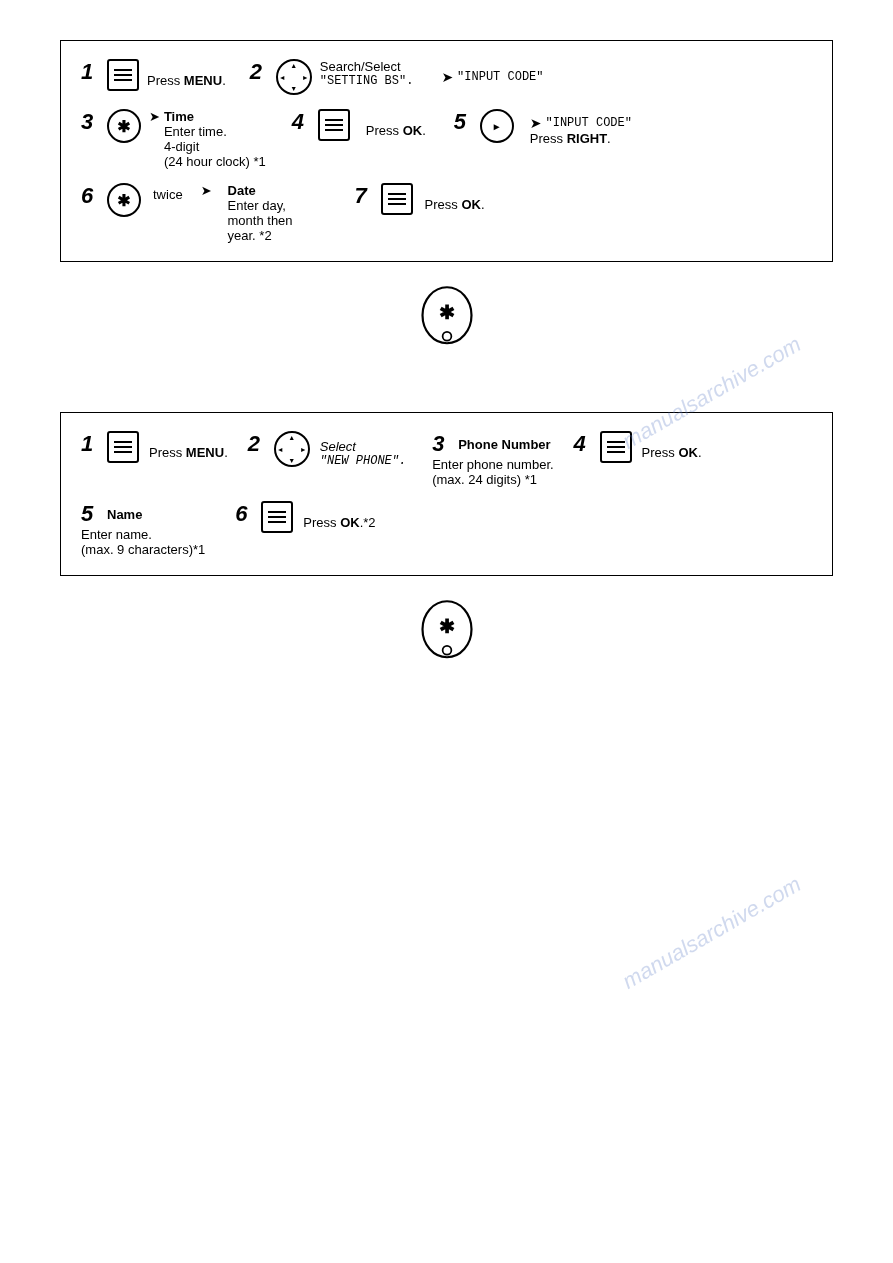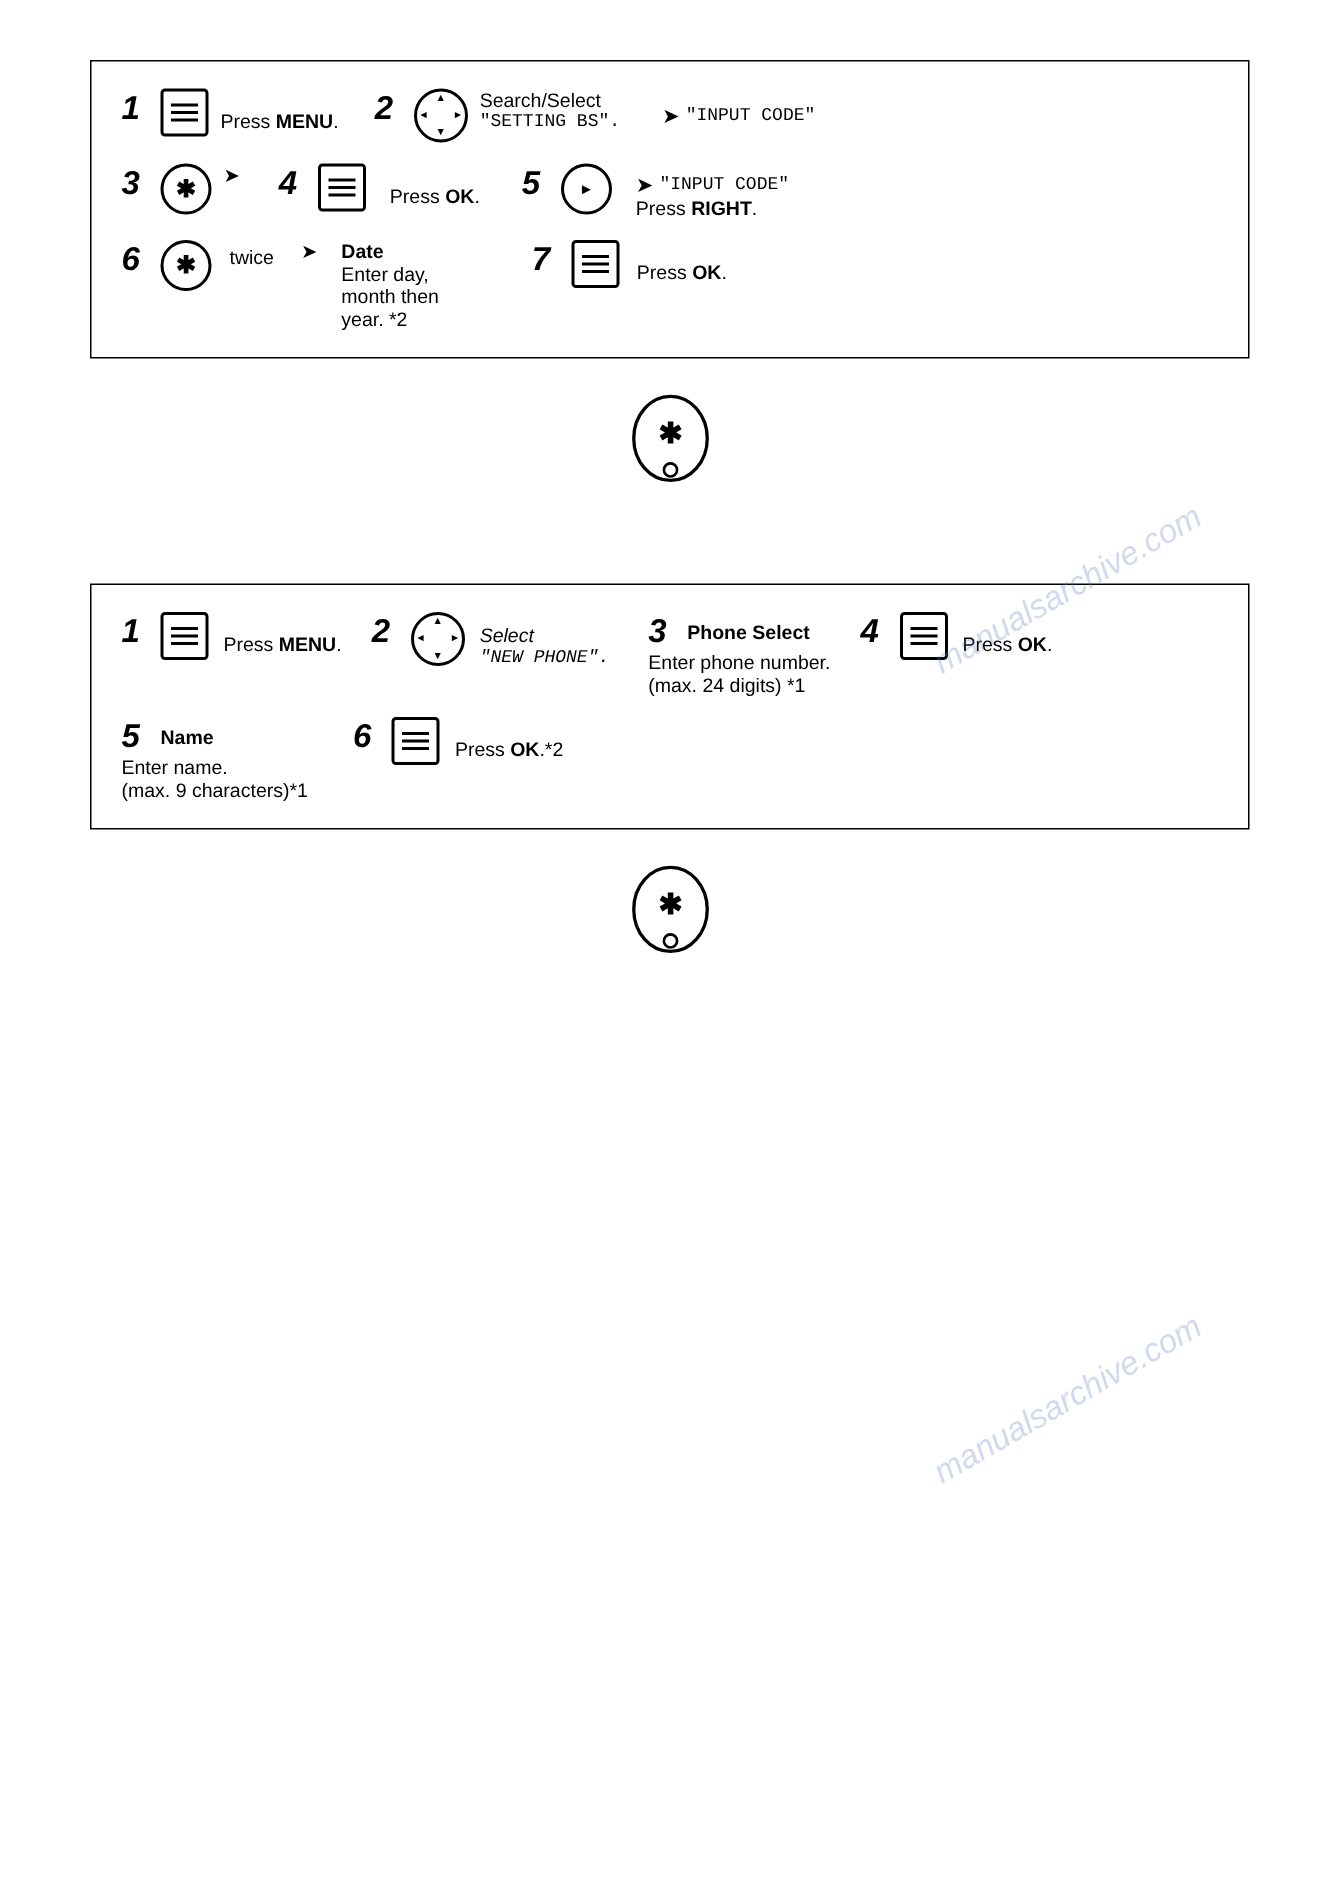--- a/index.html
+++ b/index.html
@@ -215,20 +215,26 @@
     <div class="inline-row" style="margin-bottom:14px; align-items:flex-start; gap:16px;">
 
       <div class="step-unit" style="gap:4px;">
         <span class="step-num">3</span>
         <div style="display:flex; flex-direction:column; align-items:center;">
           <div class="icon-star">✱</div>
         </div>
         <div style="margin-left:4px;">
           <span style="font-size:13px;">➤</span>
         </div>
+        <div>
+          <div class="bold">Time</div>
+          <div>Enter time.</div>
+          <div>4-digit</div>
+          <div>(24 hour clock) *1</div>
+        </div>
       </div>
 
       <div class="step-unit" style="margin-left:10px;">
         <span class="step-num">4</span>
         <div class="icon-menu">
           <span></span>
             <span></span>
             <span></span>
         </div>
       </div>
@@ -323,21 +329,21 @@
         </div>
       </div>
       <div style="margin-top:8px; margin-right:16px;font-style:italic;">
         <div>Select</div>
         <div class="monospace">"NEW PHONE".</div>
       </div>
 
       <div style="margin-right:10px;">
         <div style="display:flex; align-items:center; gap:4px;">
           <span class="step-num">3</span>
-          <span class="bold">Phone Select</span>
+          <span class="bold">Phone Number</span>
         </div>
         <div>Enter phone number.</div>
         <div>(max. 24 digits) *1</div>
       </div>
 
       <div class="step-unit">
         <span class="step-num">4</span>
         <div class="icon-menu">
           <span></span>
             <span></span>

